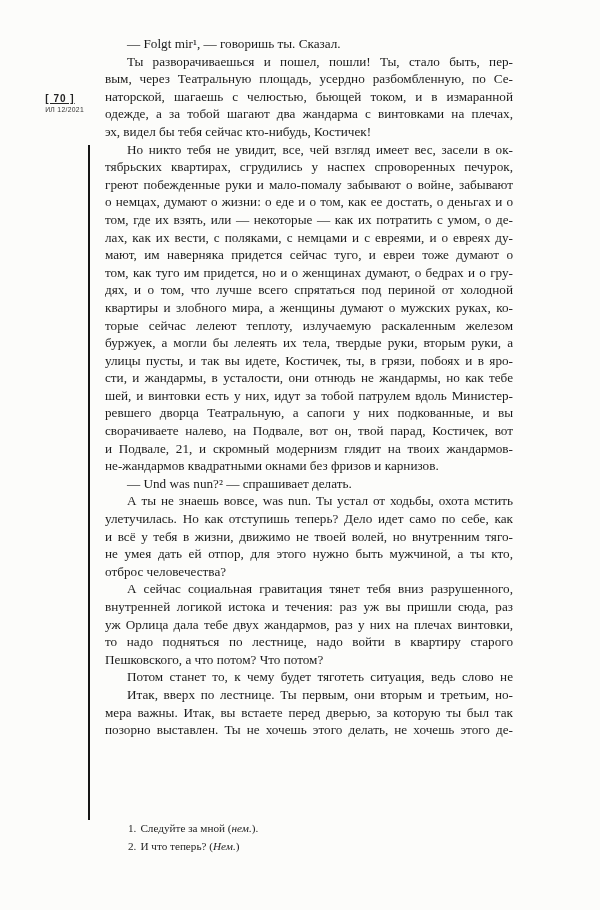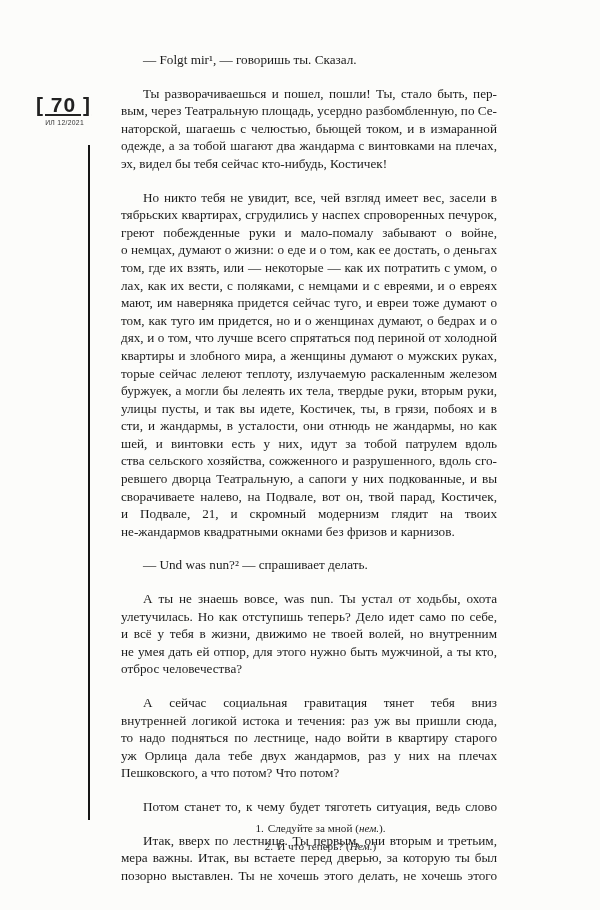--- a/index.html
+++ b/index.html
@@ -16,21 +16,21 @@
     overflow: hidden;
   }
   
   .margin-block {
     position: absolute;
     left: 36px; top: 93px; width: 48px;
     text-align: center;
   }
   .page-num {
     font-family: "Liberation Sans", "DejaVu Sans", sans-serif;
-    font-size: 21px;
+    font-size: 10px;
     font-weight: 600;
     letter-spacing: 1px;
     color: #222;
     white-space: nowrap;
     text-decoration: underline;
   }
   .journal-mark {
     margin-top: 2px;
     font-family: "Liberation Sans", "DejaVu Sans", sans-serif;
     font-size: 6.8px;
@@ -43,36 +43,36 @@
     position: absolute;
     left: 88px; top: 145px;
     width: 1.5px; height: 675px;
     background: #161616;
   }
   
   .text-column {
     position: absolute;
     left: 105px; top: 35px; width: 408px;
   }
-  .para { margin: 16px; }
+  .para { margin: 0; }
   .line {
     height: 17.6px;
     overflow: hidden;
     font-size: 13.2px;
     line-height: 17.6px;
     text-align: justify;
     text-align-last: justify;
     white-space: normal;
   }
   .line.indent { text-indent: 22px; }
   .line.last { text-align-last: left; }
   
   .footnotes {
     position: absolute;
-    left: 105px; top: 819px; width: 408px; text-align: center;
+    left: 105px; top: 819px; width: 408px;
   }
   .fn-line {
     font-size: 11.2px;
     line-height: 18px;
     padding-left: 23px;
     color: #1e1e1e;
   }
   .fn-label { margin-right: 4px; }
   .fn-term { font-style: italic; }
 </style>
@@ -108,41 +108,40 @@
         <div class="line">лах, как их вести, с поляками, с немцами и с евреями, и о евреях ду-</div>
         <div class="line">мают, им наверняка придется сейчас туго, и евреи тоже думают о</div>
         <div class="line">том, как туго им придется, но и о женщинах думают, о бедрах и о гру-</div>
         <div class="line">дях, и о том, что лучше всего спрятаться под периной от холодной</div>
         <div class="line">квартиры и злобного мира, а женщины думают о мужских руках, ко-</div>
         <div class="line">торые сейчас лелеют теплоту, излучаемую раскаленным железом</div>
         <div class="line">буржуек, а могли бы лелеять их тела, твердые руки, вторым руки, а</div>
         <div class="line">улицы пусты, и так вы идете, Костичек, ты, в грязи, побоях и в яро-</div>
         <div class="line">сти, и жандармы, в усталости, они отнюдь не жандармы, но как тебе</div>
         <div class="line">шей, и винтовки есть у них, идут за тобой патрулем вдоль Министер-</div>
-        <div class="line">ства сельского хозяйства, сожженного и разрушенного, вдоль сго-</div>
         <div class="line">ревшего дворца Театральную, а сапоги у них подкованные, и вы</div>
         <div class="line">сворачиваете налево, на Подвале, вот он, твой парад, Костичек, вот</div>
         <div class="line">и Подвале, 21, и скромный модернизм глядит на твоих жандармов-</div>
         <div class="line last">не-жандармов квадратными окнами без фризов и карнизов.</div>
       </div>
       <div class="para">
         <div class="line indent last">— Und was nun?² — спрашивает делать.</div>
       </div>
       <div class="para">
         <div class="line indent">А ты не знаешь вовсе, was nun. Ты устал от ходьбы, охота мстить</div>
         <div class="line">улетучилась. Но как отступишь теперь? Дело идет само по себе, как</div>
         <div class="line">и всё у тебя в жизни, движимо не твоей волей, но внутренним тяго-</div>
         <div class="line">не умея дать ей отпор, для этого нужно быть мужчиной, а ты кто,</div>
         <div class="line last">отброс человечества?</div>
       </div>
       <div class="para">
         <div class="line indent">А сейчас социальная гравитация тянет тебя вниз разрушенного,</div>
         <div class="line">внутренней логикой истока и течения: раз уж вы пришли сюда, раз</div>
+        <div class="line">уж Орлица дала тебе двух жандармов, раз у них на плечах винтовки,</div>
         <div class="line">то надо подняться по лестнице, надо войти в квартиру старого</div>
-        <div class="line">уж Орлица дала тебе двух жандармов, раз у них на плечах винтовки,</div>
         <div class="line last">Пешковского, а что потом? Что потом?</div>
       </div>
       <div class="para">
         <div class="line indent">Потом станет то, к чему будет тяготеть ситуация, ведь слово не</div>
       </div>
       <div class="para">
         <div class="line indent">Итак, вверх по лестнице. Ты первым, они вторым и третьим, но-</div>
         <div class="line">мера важны. Итак, вы встаете перед дверью, за которую ты был так</div>
         <div class="line">позорно выставлен. Ты не хочешь этого делать, не хочешь этого де-</div>
       </div>

